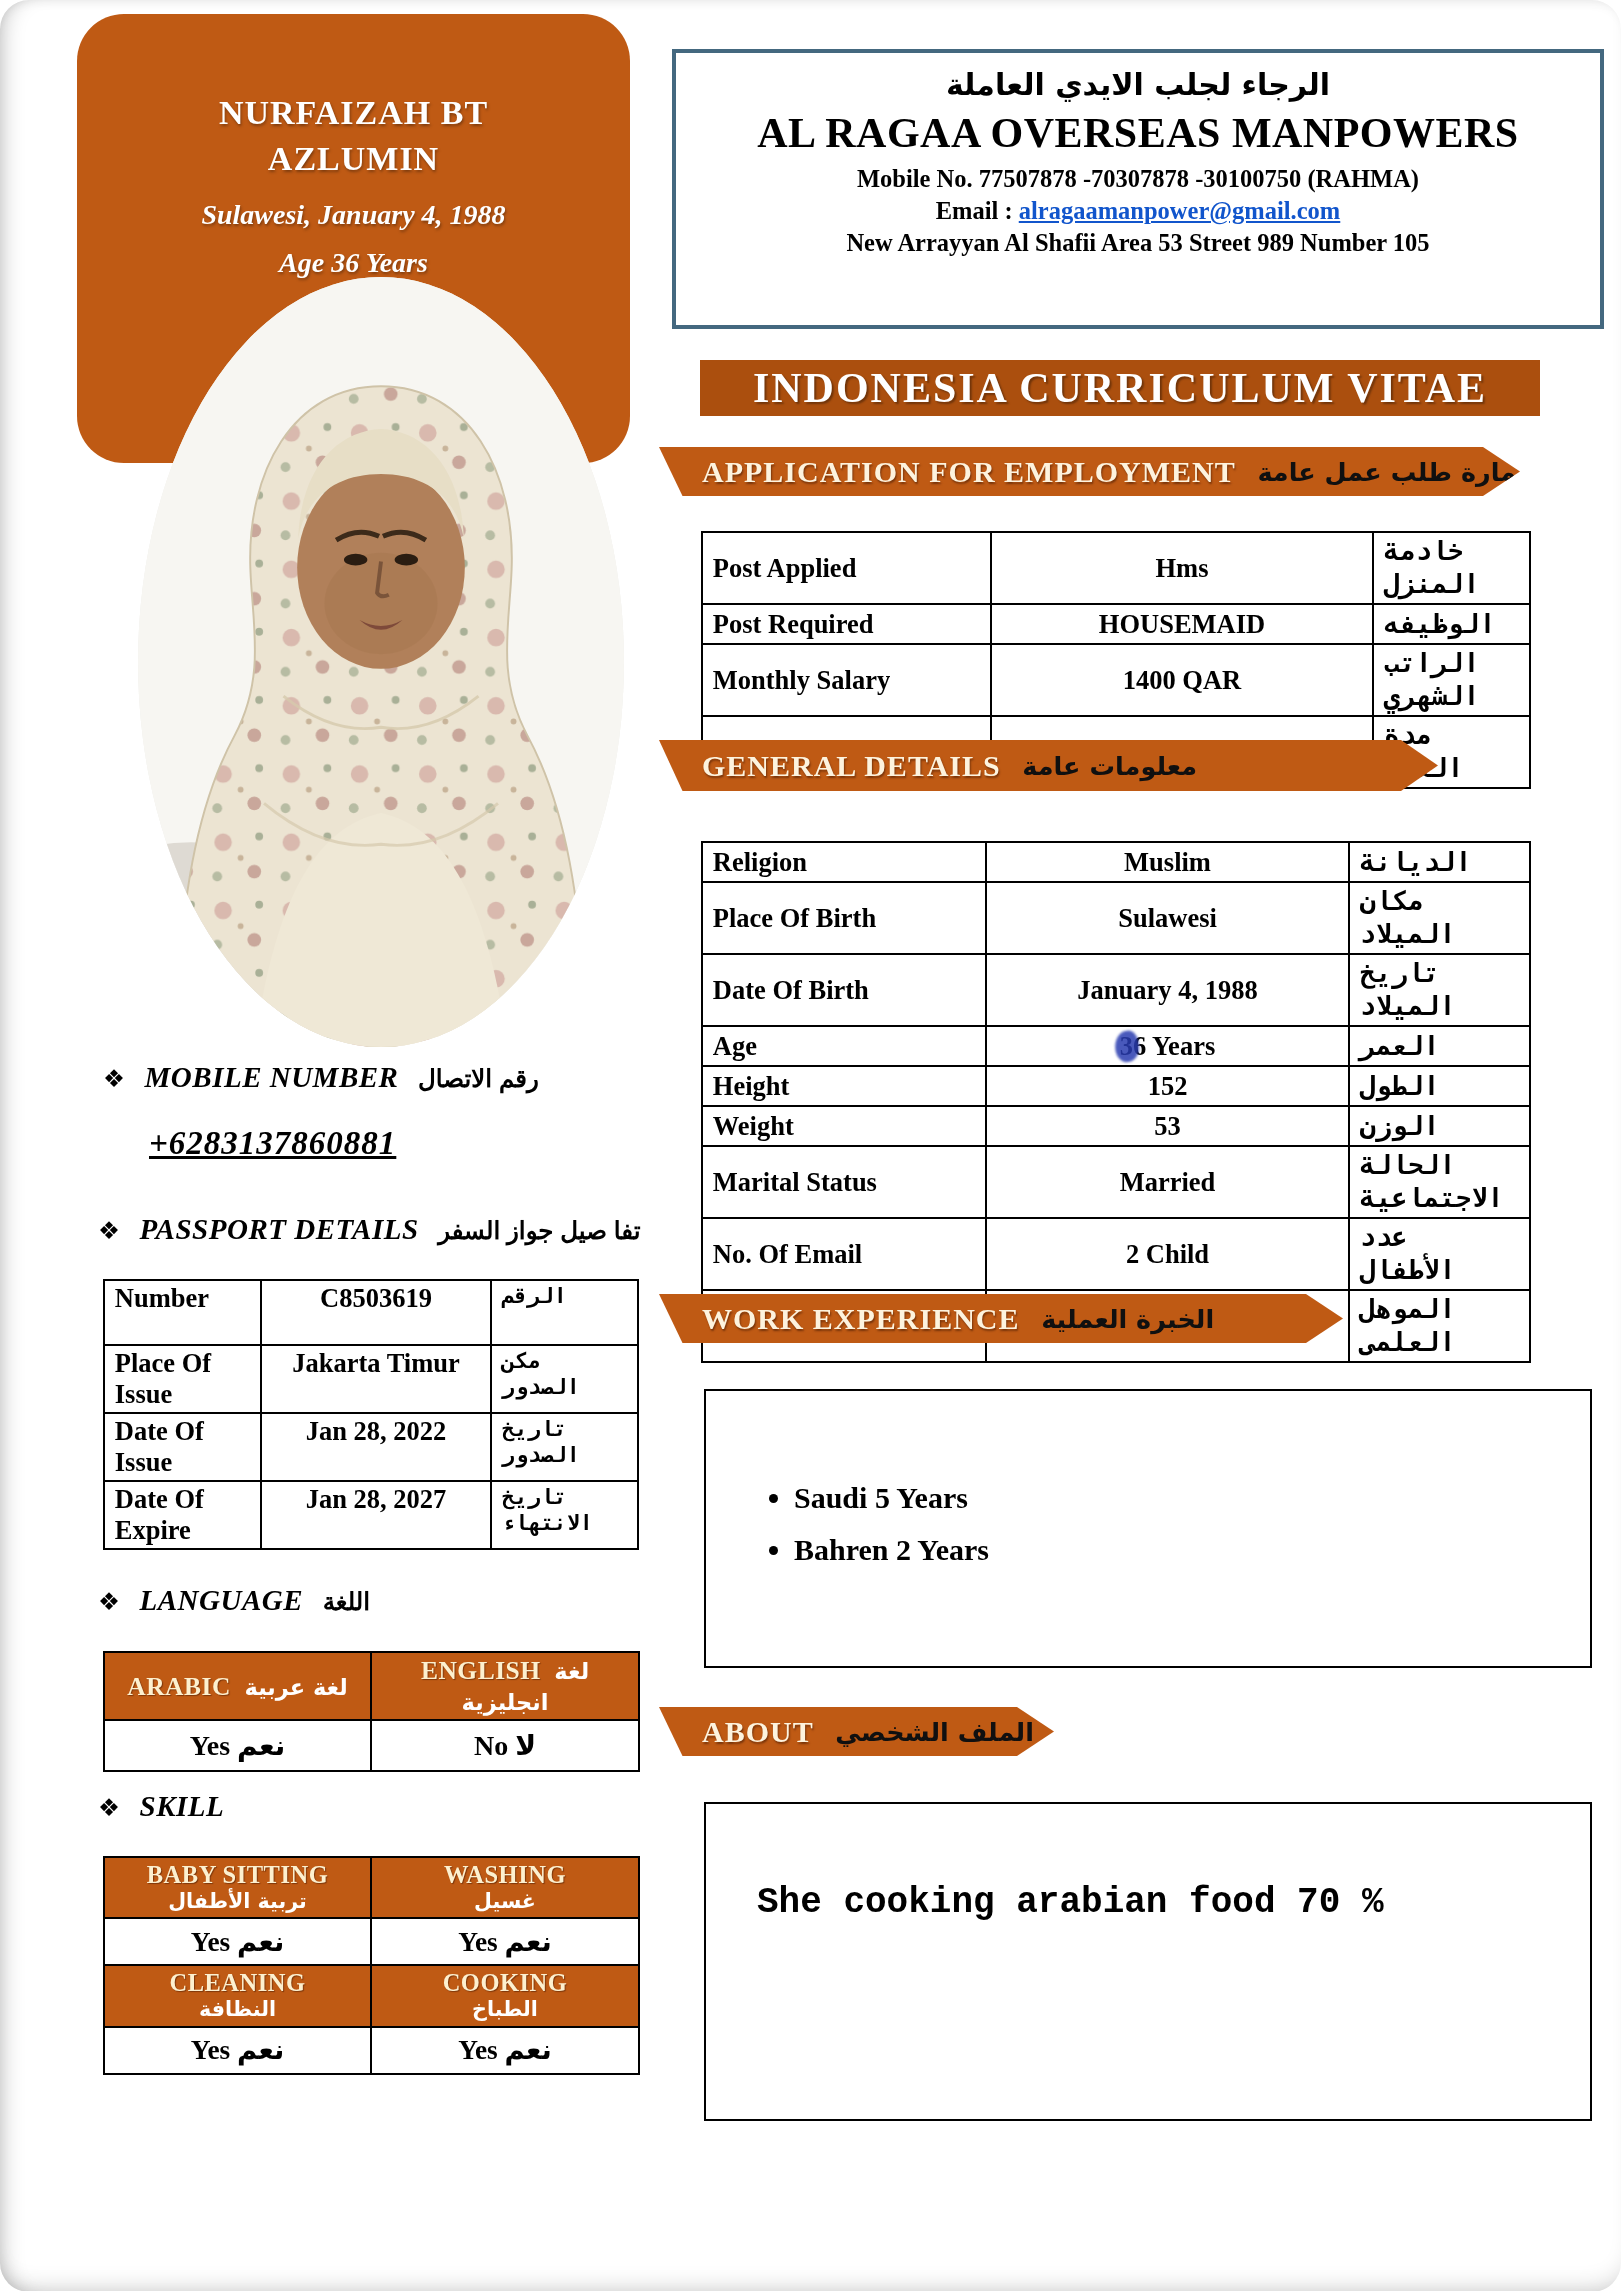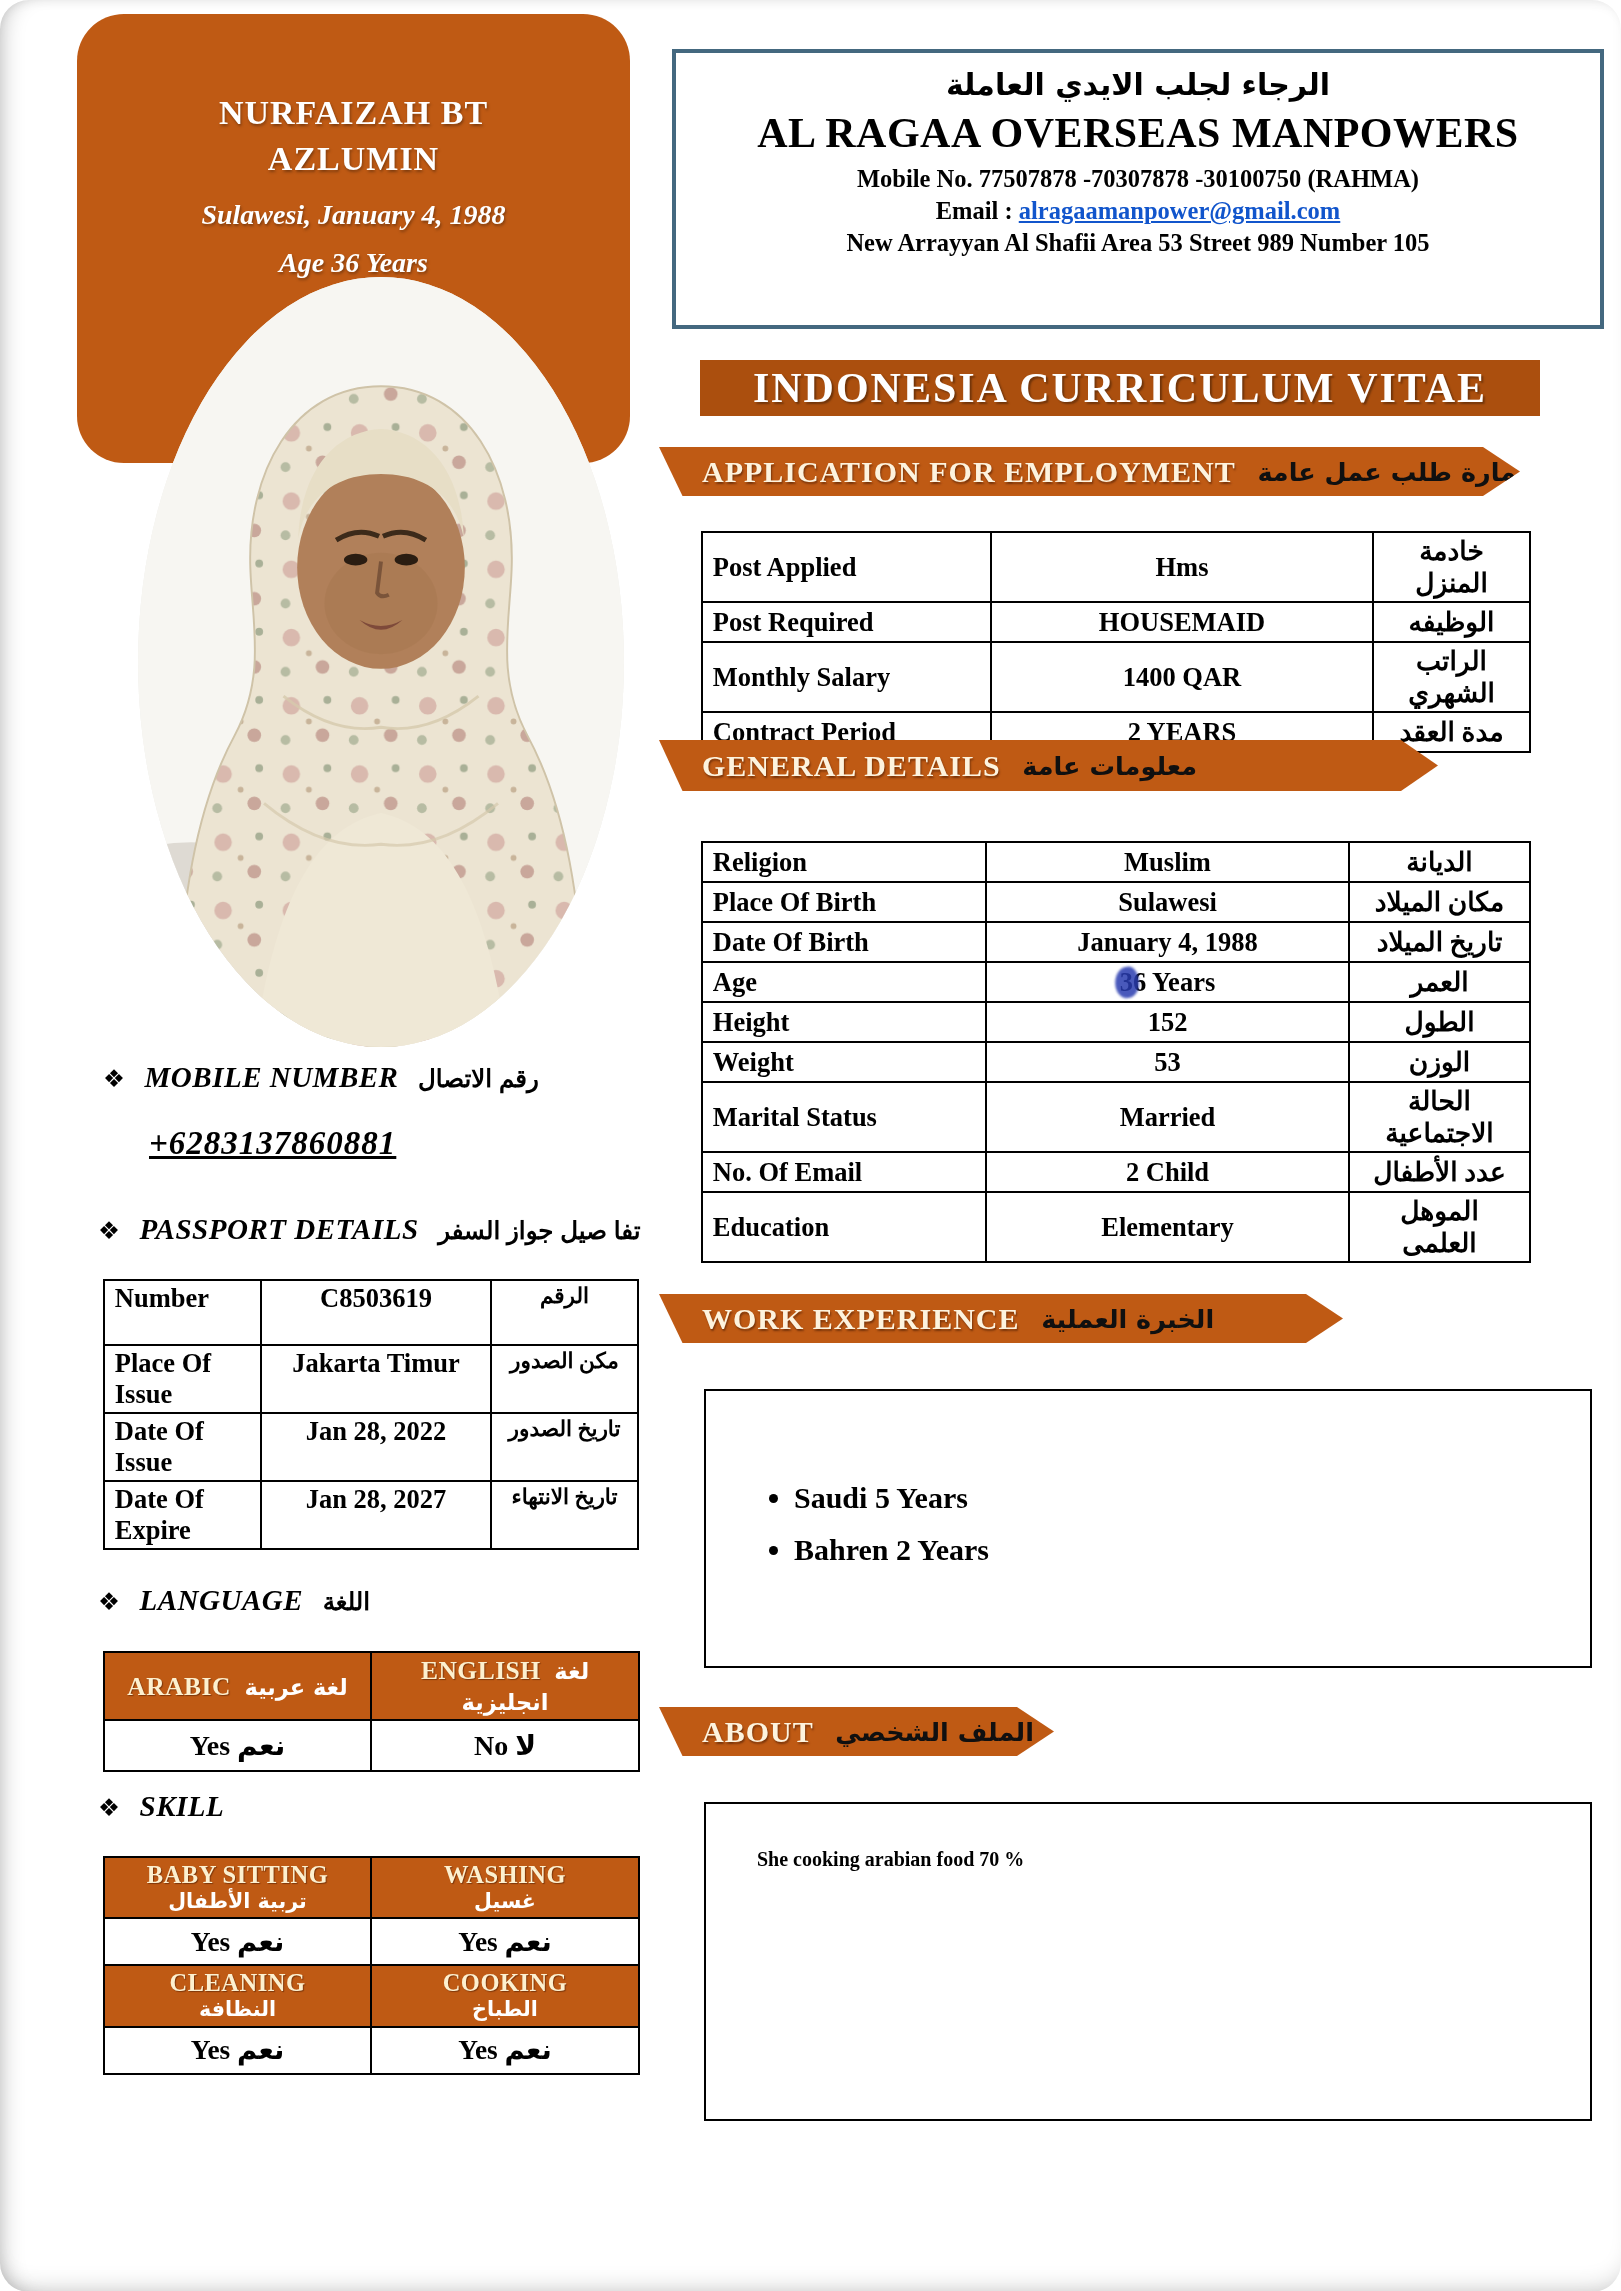--- a/index.html
+++ b/index.html
@@ -71,21 +71,21 @@
   .banner-about{ left:659px; top:1707px; width:395px; }
 
   
   table.tbl{ position:absolute; border-collapse:collapse; table-layout:fixed; background:#fff; }
   table.tbl td{
     border:2px solid #000; font-weight:bold; font-size:26.5px; color:#000;
     padding:2px 9.8px; overflow:hidden;
   }
   td.lbl{ text-align:left; }
   td.val{ text-align:center; }
-  td.ar{ text-align:center; font-family:Liberation Serif, serif; font-size:22.5px; }
+  td.ar{ text-align:left; font-family:Liberation Mono, monospace; font-size:22.5px; }
   td.normal{ font-weight:normal; }
 
   .app-table{ left:701px; top:531px; width:828px; }
   .app-table td{ height:40px; }
 
   .gen-table{ left:701px; top:841px; width:828px; }
   .gen-table td{ height:40px; }
   td.age-cell{ position:relative; }
   .ink-blob{
     position:absolute; left:calc(50% - 53px); top:3.9px; width:23.5px; height:31px;
@@ -124,21 +124,21 @@
 
   .phone{ position:absolute; left:149px; top:1125px; font-weight:bold; font-style:italic;
     font-size:33px; text-decoration:underline; letter-spacing:1px; }
 
   
   .frame{ position:absolute; border:2px solid #000; background:#fff; }
   .work-frame{ left:704px; top:1389px; width:888px; height:279px; }
   .about-frame{ left:704px; top:1802px; width:888px; height:319px; }
   .work-list{ margin:90px 0 0 88px; }
   .work-list li{ font-weight:bold; font-size:30px; margin-bottom:17.6px; }
-  .about-text{ margin:44px 0 0 51px; font-weight:bold; font-size:20px; }
+  .about-text{ margin:78px 0 0 51px; font-weight:bold; font-size:36px;font-family:Liberation Mono, monospace; }
 </style>
 </head>
 <body>
 
 <div class="page">
 
   <div class="orange-card">
     <div class="card-name">
       <div>NURFAIZAH BT</div>
       <div>AZLUMIN</div>

